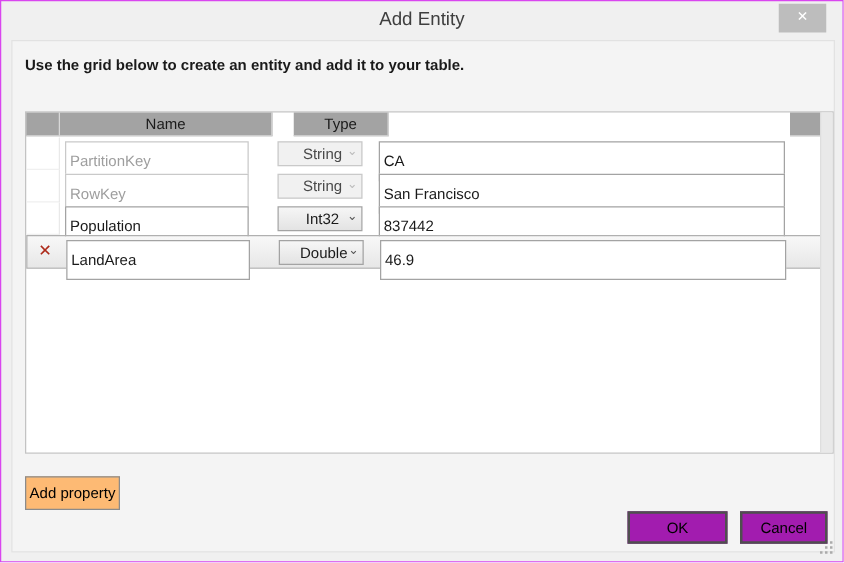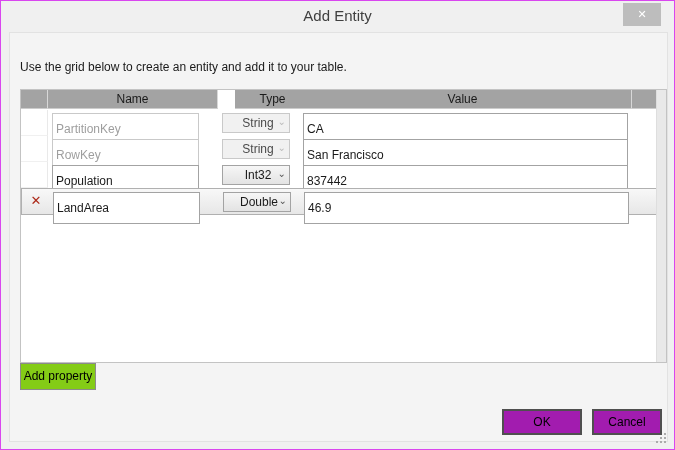--- a/index.html
+++ b/index.html
@@ -21,22 +21,22 @@
     position:absolute; top:2px; right:13px; width:38px; height:23px;
     background:#bdbdbd; color:#ffffff; font-size:11px; font-weight:bold;
     text-align:center; line-height:23px; cursor:pointer;
   }
   
   .panel {
     position:absolute; left:8px; top:31px; width:659px; height:410px;
     background:#f4f4f4; border:1px solid #e2e2e2;
   }
   .instruction {
-    position:absolute; left:10px; top:27px;
-    font-size:12px; color:#1a1a1a;
+    position:absolute; left:10px; top:12px;
+    font-size:12px; color:#1a1a1a;font-weight:bold;
   }
   
   .grid {
     position:absolute; left:10px; top:56px; width:647px; height:274px;
     background:#ffffff; border:1px solid #c3c3c3;
   }
   .hcell {
     position:absolute; top:0; height:19px; background:#a3a3a3;
     border-right:1px solid #d8d8d8; border-bottom:1px solid #cccccc;
     font-size:12px; color:#1a1a1a; text-align:center; line-height:18px;
@@ -89,22 +89,22 @@
   .scroll-track {
     position:absolute; top:0; right:0; width:10px; height:272px;
     background:#e9e9e9; border-left:1px solid #dedede;
   }
   
   .btn {
     font-family:inherit; font-size:12px; color:#000000;
     text-align:center; cursor:pointer;
   }
   .add-prop {
-    position:absolute; left:10px; top:330px; width:76px; height:27px;
-    background:#84cc16; border:1px solid #8b8b8b; line-height:25px;
+    position:absolute; left:10px; top:348px; width:76px; height:27px;
+    background:#fdba74; border:1px solid #8b8b8b; line-height:25px;
   }
   .ok-btn, .cancel-btn {
     position:absolute; top:376px; height:26px;
     background:#a21caf; border:2px solid #4f4f4f; line-height:22px;
   }
   .ok-btn { left:492px; width:80px; }
   .cancel-btn { left:582px; width:70px; }
   .resize-grip {
     position:absolute; left:645px; top:399px; width:2px; height:2px;
     background:transparent; cursor:nwse-resize;
@@ -126,21 +126,20 @@
 
   <div class="panel">
 
     <div class="instruction">Use the grid below to create an entity and add it to your table.</div>
 
     <div class="grid">
 
       <div class="hcell hc0"></div>
       <div class="hcell hc1">Name</div>
       <div class="hcell hc2">Type</div>
-      <div class="hcell hc3">Value</div>
       <div class="hcell hc4"></div>
 
       <div class="grow r0">
         <div class="rowhead"></div>
         <input class="cell-input name-in locked" readonly="" value="PartitionKey" style="">
         <div class="dropdown locked">
           <span>String</span>
           <span class="chev">⌄</span>
         </div>
         <input class="cell-input value-in" value="CA" style="">

